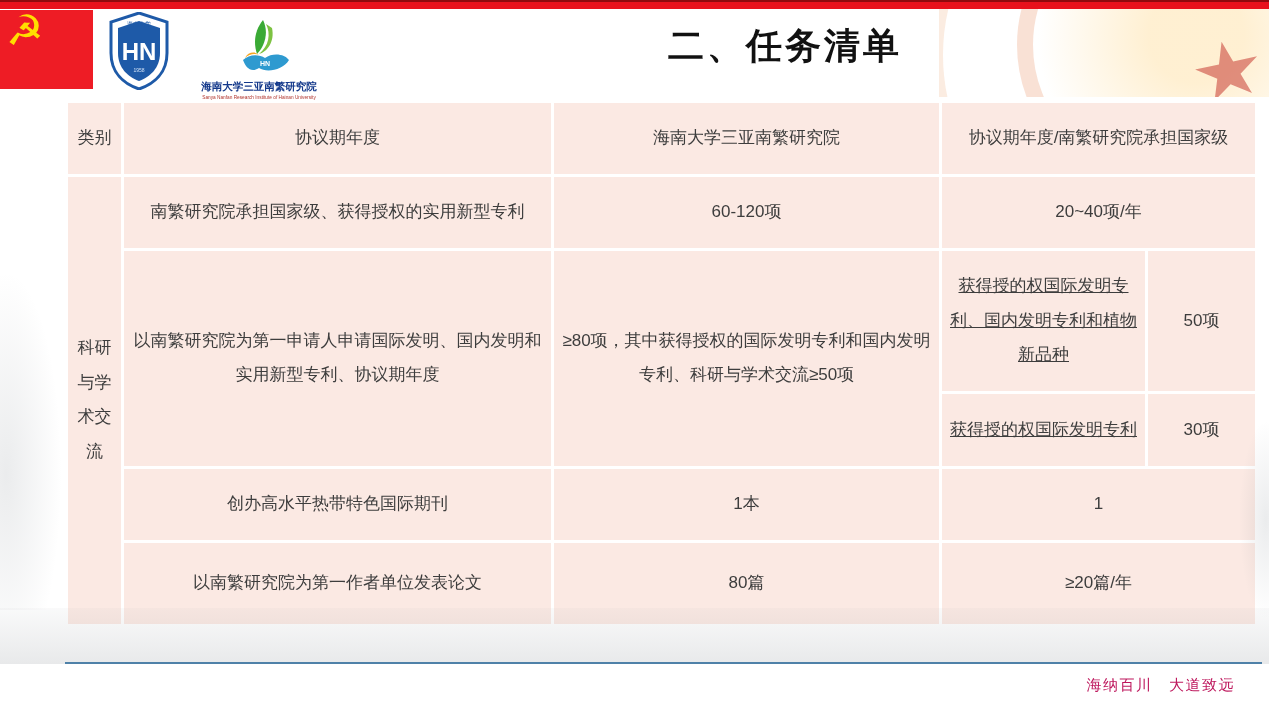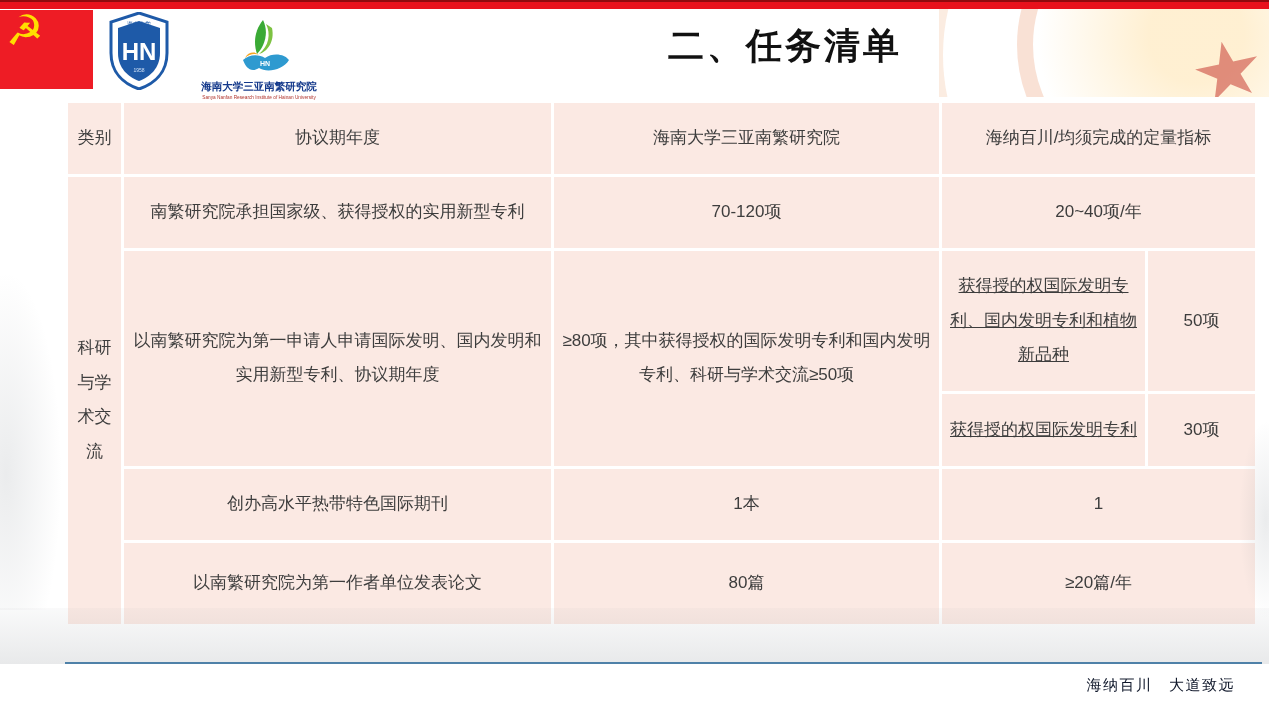--- a/index.html
+++ b/index.html
@@ -41,21 +41,21 @@
   td.split-label{font-size:18px;line-height:1.9;padding:2px 10px;text-decoration:underline;}
   
   .wm-bottom{position:absolute;left:0;top:608px;width:100%;height:56px;pointer-events:none;
     background:linear-gradient(180deg,rgba(160,165,170,0.06),rgba(140,146,152,0.20));}
   .wm-left{position:absolute;left:0;top:270px;width:62px;height:340px;pointer-events:none;
     background:radial-gradient(ellipse at 10% 60%,rgba(110,118,126,0.14),rgba(110,118,126,0) 70%);}
   .wm-right{position:absolute;right:0;top:420px;width:30px;height:200px;pointer-events:none;
     background:radial-gradient(ellipse at 90% 50%,rgba(110,118,126,0.14),rgba(110,118,126,0) 70%);}
   
   .footer-line{position:absolute;left:65px;top:662px;width:1197px;height:2px;background:#4f81a8;}
-  .footer-motto{position:absolute;right:34px;top:676px;font-size:15px;color:#0f172a;letter-spacing:1.5px;}
+  .footer-motto{position:absolute;right:34px;top:676px;font-size:15px;color:#be185d;letter-spacing:1.5px;}
 </style>
 </head>
 <body>
 
 <div class="slide">
 
   <div class="topbar"></div>
 
   <div class="decor">
     <div class="ring r3"></div>
@@ -98,26 +98,26 @@
         <col style="width:427px">
         <col style="width:385px">
       <col style="width:203px">
         <col style="width:107px">
     </colgroup>
     <tbody>
         <tr class="rh">
       <td>类别</td>
       <td>协议期年度</td>
       <td>海南大学三亚南繁研究院</td>
-      <td colspan="2">海纳百川/均须完成的定量指标</td>
+      <td colspan="2">协议期年度/南繁研究院承担国家级</td>
     </tr>
     <tr class="rr1">
       <td rowspan="5" class="cat-cell">科研与学术交流</td>
       <td>南繁研究院承担国家级、获得授权的实用新型专利</td>
-      <td>70-120项</td>
+      <td>60-120项</td>
       <td colspan="2">20~40项/年</td>
     </tr>
     <tr class="rr2a">
       <td rowspan="2">以南繁研究院为第一申请人申请国际发明、国内发明和实用新型专利、协议期年度</td>
       <td rowspan="2">≥80项，其中获得授权的国际发明专利和国内发明专利、科研与学术交流≥50项</td>
       <td class="split-label">获得授的权国际发明专利、国内发明专利和植物新品种</td>
       <td>50项</td>
     </tr>
     <tr class="rr2b">
       <td class="split-label">获得授的权国际发明专利</td>

